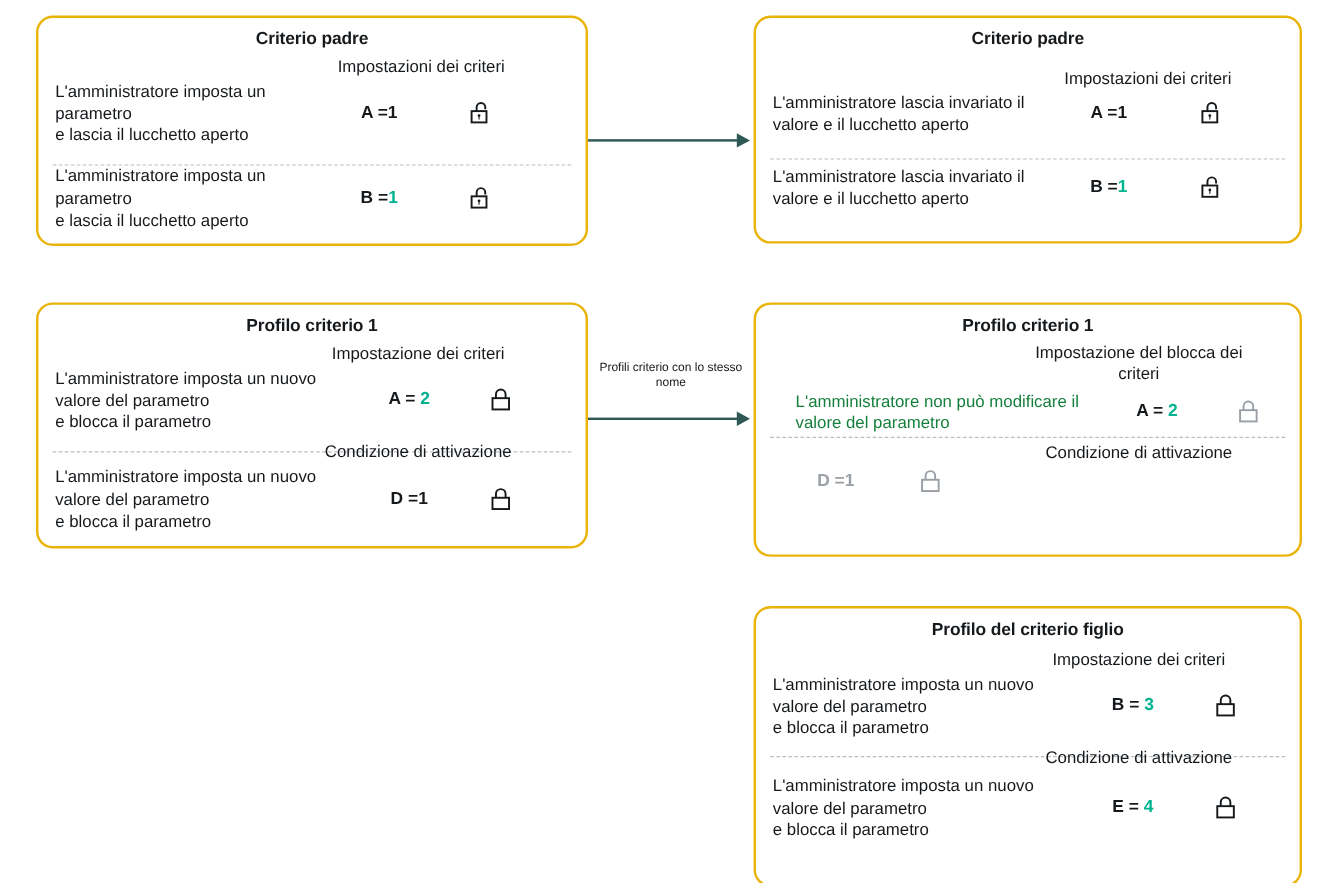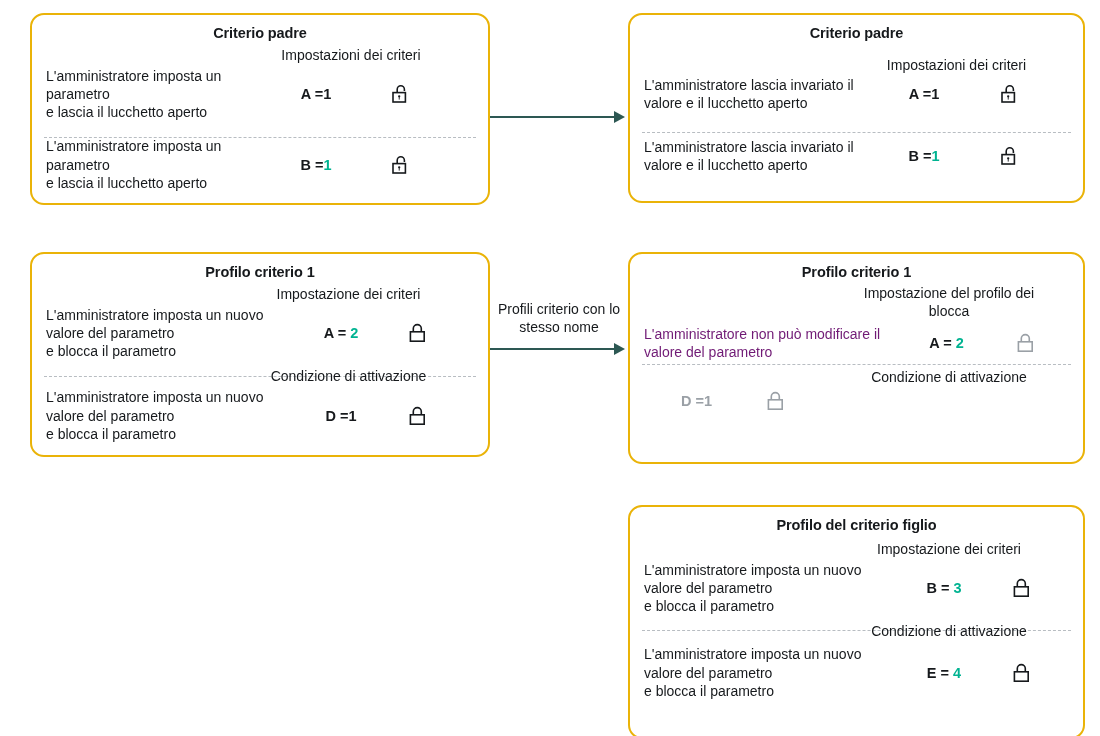--- a/index.html
+++ b/index.html
@@ -75,42 +75,42 @@
     text-align: center;
   }
   .row-val .num { color: #00b391; }
   .row-lock {
     display: flex;
     align-items: center;
     justify-content: center;
   }
 
   
-  .dim .row-desc { color: #701a75; }
+  .dim .row-desc { color: #15803d; margin-left: 19px; }
   .dim-val, .dim-val .num { color: #9aa0a6 !important; }
 
   svg.lock { display: block; }
 
   
   .arrow-line {
     position: absolute;
     background: #2d5853;
     height: 2px;
   }
   .arrow-head {
     position: absolute;
     width: 0; height: 0;
     border-top: 6px solid transparent;
     border-bottom: 6px solid transparent;
     border-left: 11px solid #2d5853;
   }
   .arrow-label {
     position: absolute;
     text-align: center;
-    font-size: 14px;
+    font-size: 10px;
     line-height: 1.3;
     color: #16191c;
   }
 </style>
 </head>
 <body>
 
 <div class="canvas">
 
   <div class="card" style="left:30px; top:13px; width:460px; height:192px;">
@@ -244,21 +244,21 @@
           </svg>
         </div>
       </div>
     </div>
   </div>
 
   <div class="card" style="left:628px; top:252px; width:457px; height:212px;">
     <div class="card-title">Profilo criterio 1</div>
 
     <div class="section" style="margin-top:5px;">
-      <div class="section-head" style="margin-left:200px; width:210px;">Impostazione del profilo dei blocca</div>
+      <div class="section-head" style="margin-left:200px; width:210px;">Impostazione del blocca dei criteri</div>
       <div class="row dim" style="margin-top:4px;">
         <div class="row-desc" style="width:250px;">L'amministratore non può modificare il valore del parametro</div>
         <div class="row-val" style="width:105px;">
           <span>A</span>
           <span>=</span>
           <span class="num">2</span>
         </div>
         <div class="row-lock" style="width:55px;">
           <svg class="lock" width="20" height="24" viewBox="0 0 20 24" aria-hidden="true">
             <path d="M4.3 10.8 V7.6 a4.0 4.0 0 0 1 8.0 0 V10.8" fill="none" stroke="#9aa0a6" stroke-width="1.6"></path>

